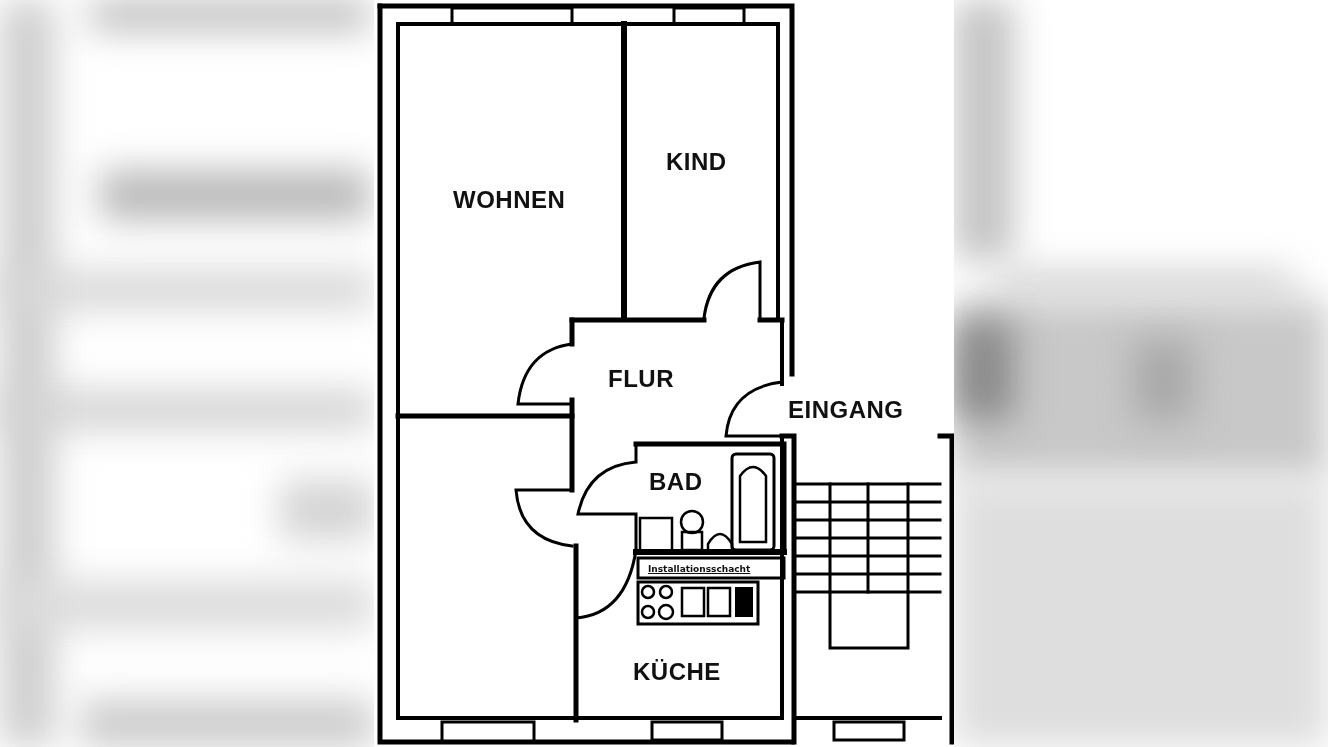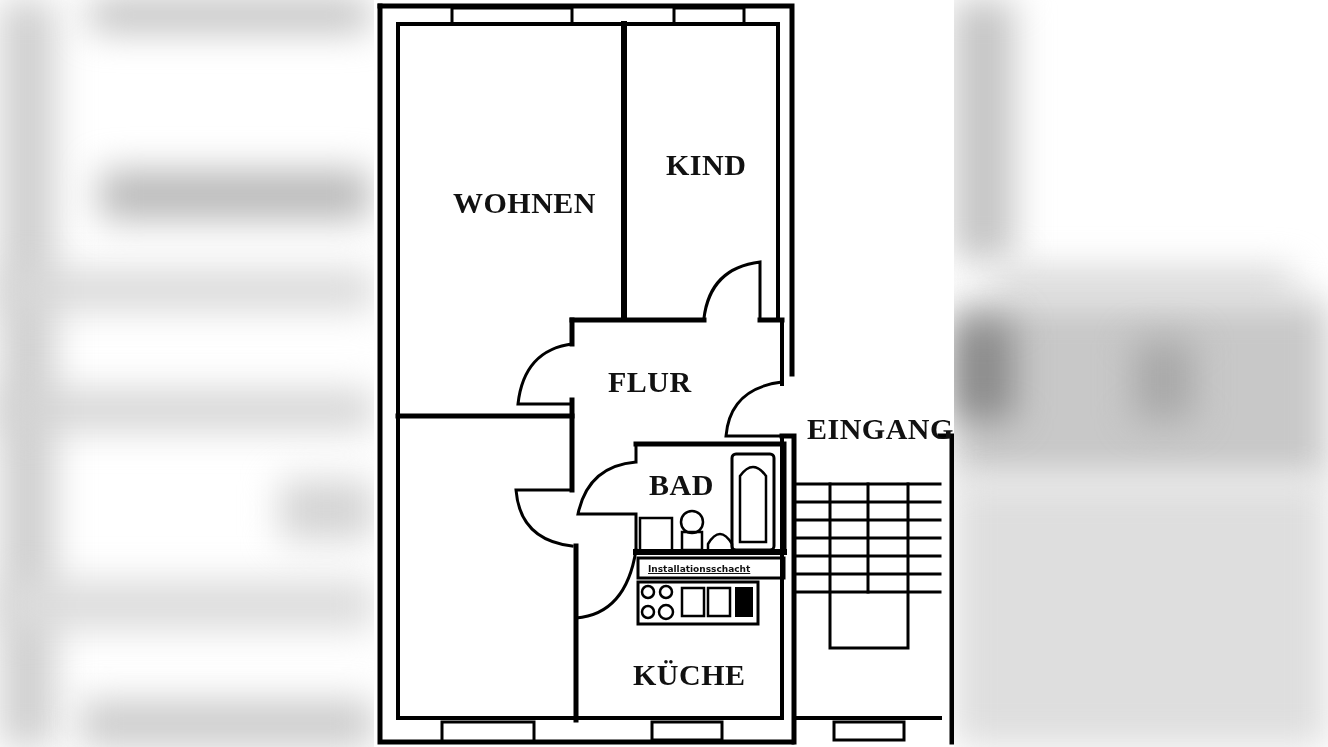--- a/index.html
+++ b/index.html
@@ -3,21 +3,21 @@
 <meta charset="utf-8">
 <style>
   html, body { margin:0; padding:0; }
   body { width:1328px; height:747px; overflow:hidden; position:relative; background:#ffffff; font-family:"DejaVu Sans", sans-serif; }
   .blur-side { position:absolute; top:0; height:747px; overflow:hidden; background:#ffffff; }
   .blur-side .blob { position:absolute; background:#b9b9b9; filter:blur(18px); border-radius:6px; }
   #left-side { left:0; width:374px; }
   #right-side { left:954px; width:374px; }
   #plan { position:absolute; left:374px; top:0; width:580px; height:747px; background:#ffffff; }
   #plan svg { position:absolute; left:0; top:0; }
-  .label { position:absolute; font-family:Liberation Serif, serif; font-weight:bold; color:#111111; font-size:30px; letter-spacing:0.5px; white-space:nowrap; }
+  .label { position:absolute; font-family:Liberation Sans, sans-serif; font-weight:bold; color:#111111; font-size:24px; letter-spacing:0.5px; white-space:nowrap; }
   .shaft-label { position:absolute; left:274px; top:564px; font-family:"DejaVu Sans", sans-serif; font-weight:bold; font-size:9px; color:#111; text-decoration:underline; white-space:nowrap;text-align:center; }
 </style>
 </head>
 <body>
 
 <div id="left-side" class="blur-side">
   <div class="blob" style="left:90px;top:0px;width:280px;height:30px;"></div>
   <div class="blob" style="left:0px;top:0px;width:55px;height:747px;background:#cfcfcf;"></div>
   <div class="blob" style="left:100px;top:170px;width:270px;height:50px;"></div>
   <div class="blob" style="left:0px;top:270px;width:374px;height:40px;background:#d8d8d8;"></div>
@@ -103,17 +103,17 @@
 
       <path d="M420 484 H566 M420 502 H566 M420 520 H566 M420 538 H566 M420 556 H566 M420 574 H566 M420 592 H566" stroke-width="3"></path>
       <path d="M456 484 V648 H534 V484" stroke-width="3"></path>
       <path d="M494 484 V592" stroke-width="3"></path>
     </g>
   </svg>
 
   <div class="label" style="left:58px;top:186px;margin-left:21px;">WOHNEN</div>
   <div class="label" style="left:292px;top:148px;">KIND</div>
   <div class="label" style="left:234px;top:365px;">FLUR</div>
-  <div class="label" style="left:433px;top:396px;margin-top:16px;">EINGANG</div>
+  <div class="label" style="left:414px;top:396px;">EINGANG</div>
   <div class="label" style="left:275px;top:468px;">BAD</div>
   <div class="label" style="left:259px;top:658px;text-align:right;">KÜCHE</div>
   <div class="shaft-label">Installationsschacht</div>
 </div>
 
 </body></html>

